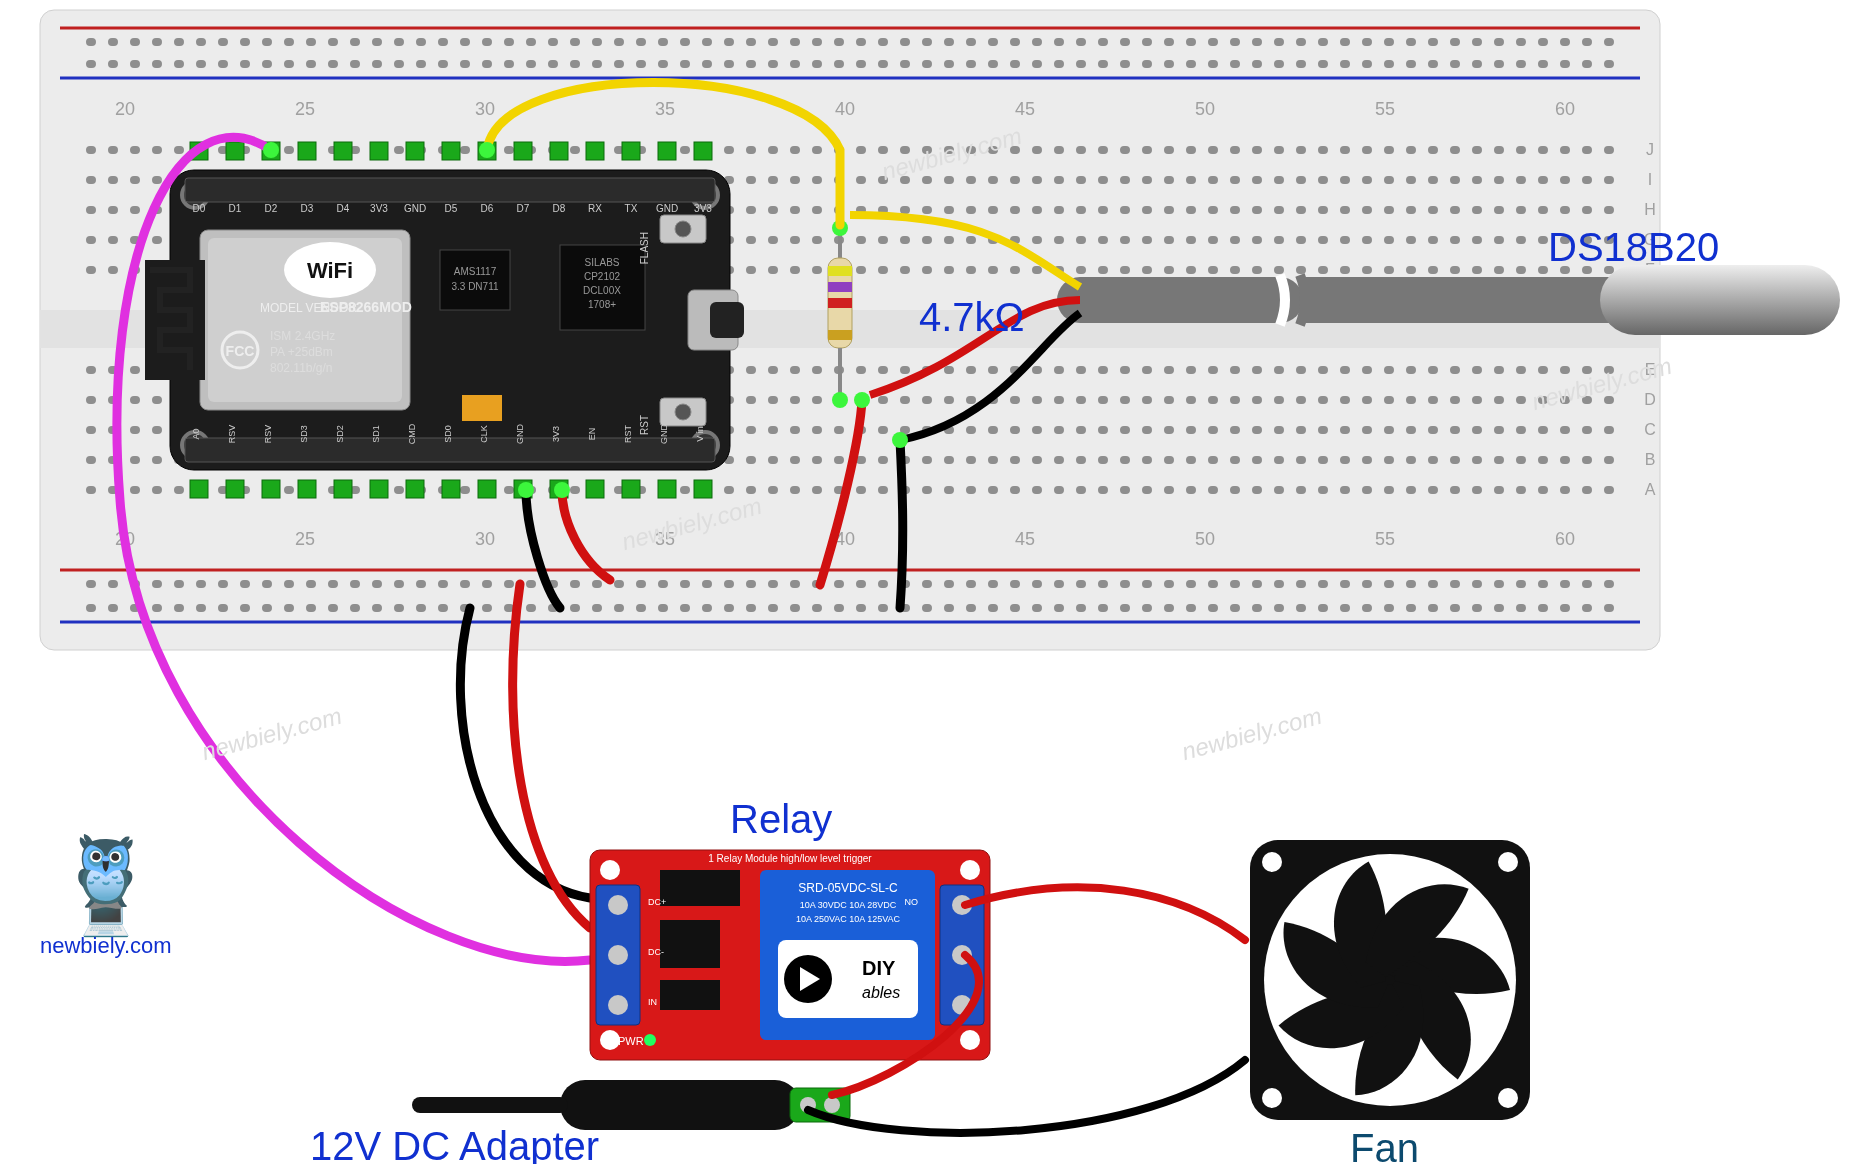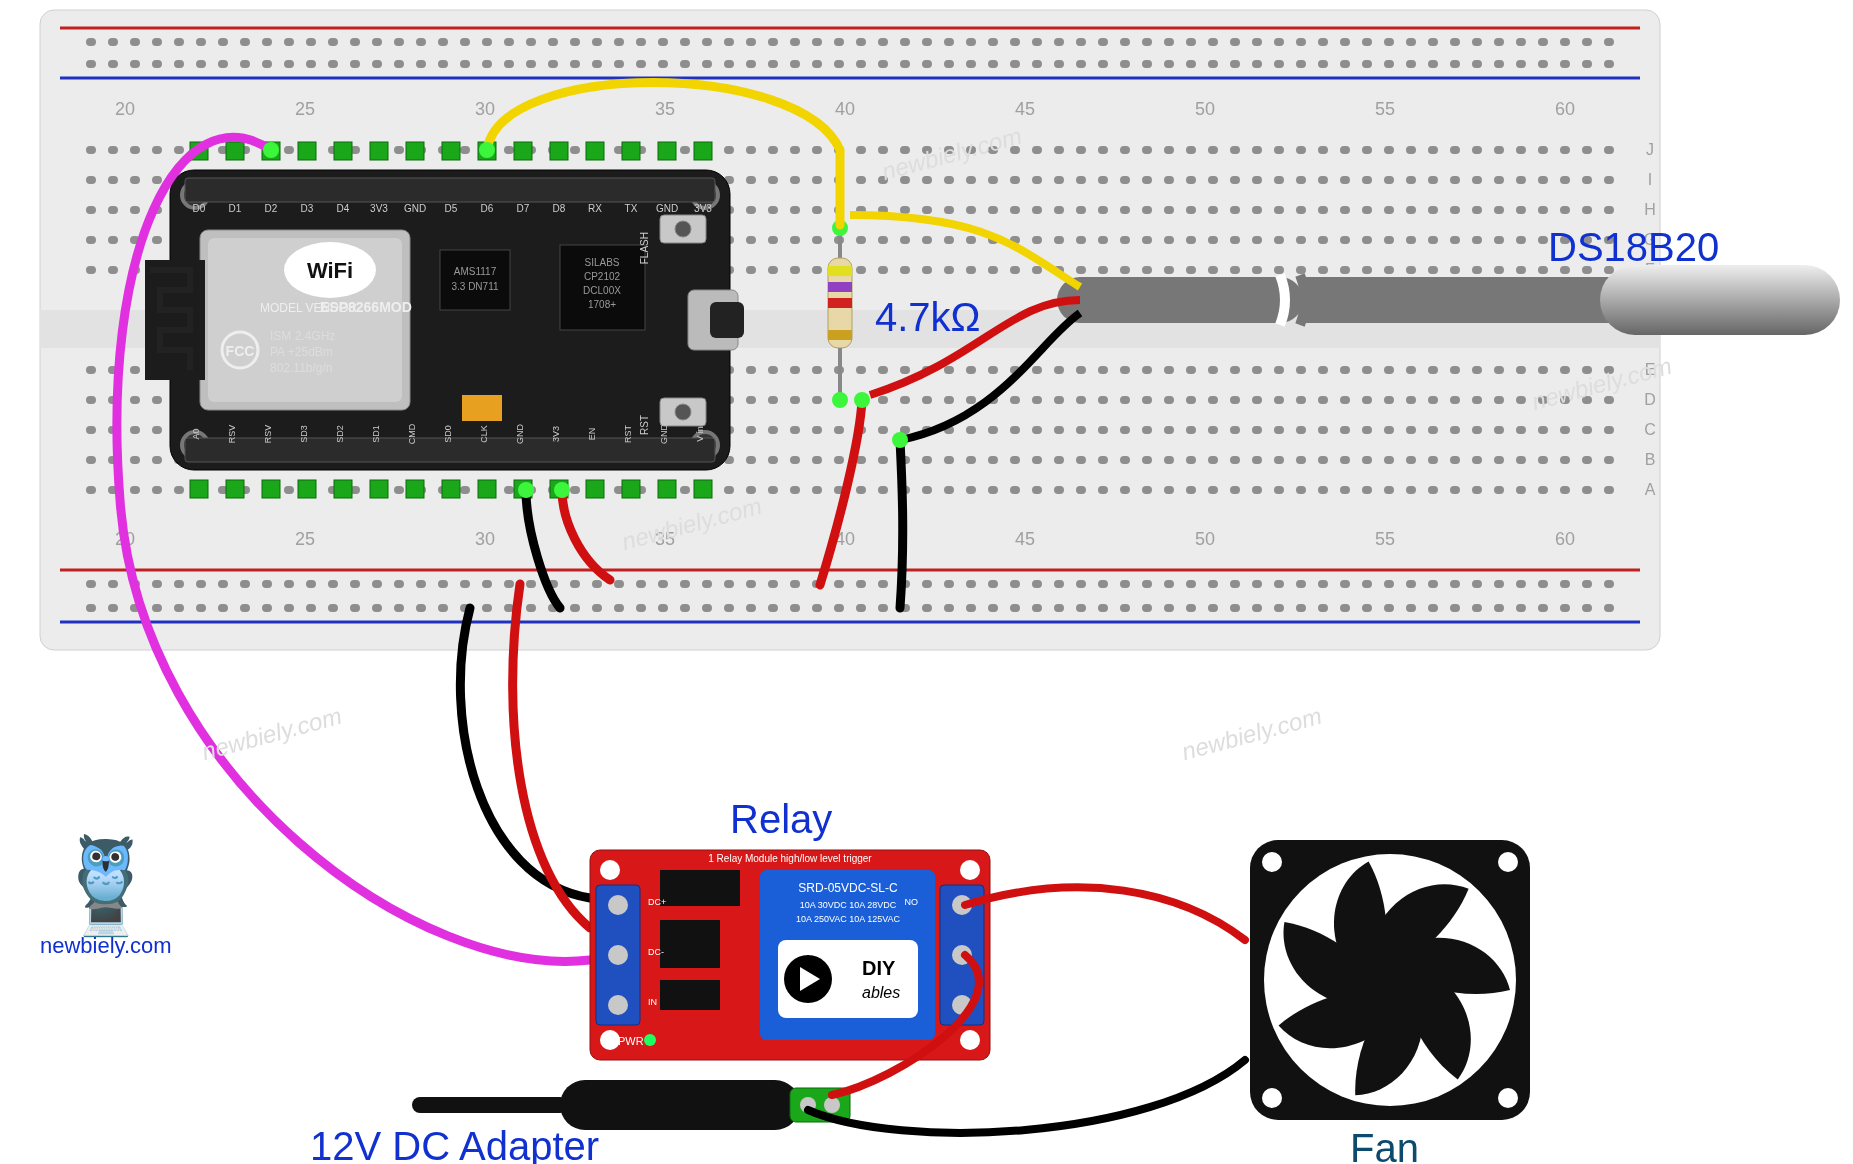--- a/index.html
+++ b/index.html
@@ -413,21 +413,21 @@
 
     <circle cx="1272" cy="862" r="10" fill="#fff"></circle>
       <circle cx="1508" cy="862" r="10" fill="#fff"></circle>
     <circle cx="1272" cy="1098" r="10" fill="#fff"></circle>
       <circle cx="1508" cy="1098" r="10" fill="#fff"></circle>
   </g>
 
 </svg>
 
 <div class="label" style="left:1548px; top:225px;">DS18B20</div>
-<div class="label" style="left:875px; top:295px;">4.7kΩ</div>
+<div class="label" style="left:919px; top:295px;">4.7kΩ</div>
 <div class="label" style="left:730px; top:797px;text-align:center;">Relay</div>
 <div class="label" style="left:310px; top:1090px;margin-top:34px;">12V DC Adapter</div>
 <div class="label black" style="left:1350px; top:1126px;">Fan</div>
 
 <div class="watermark" style="left:880px; top:140px;">newbiely.com</div>
 <div class="watermark" style="left:620px; top:510px;">newbiely.com</div>
 <div class="watermark" style="left:200px; top:720px;">newbiely.com</div>
 <div class="watermark" style="left:1530px; top:370px;">newbiely.com</div>
 <div class="watermark" style="left:1180px; top:720px;">newbiely.com</div>
 

